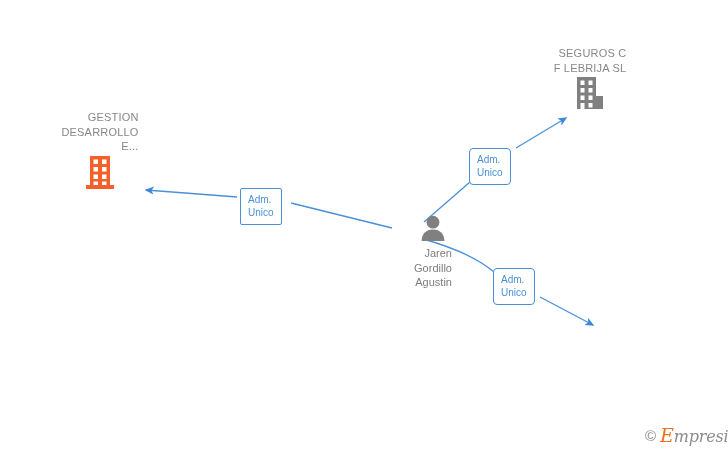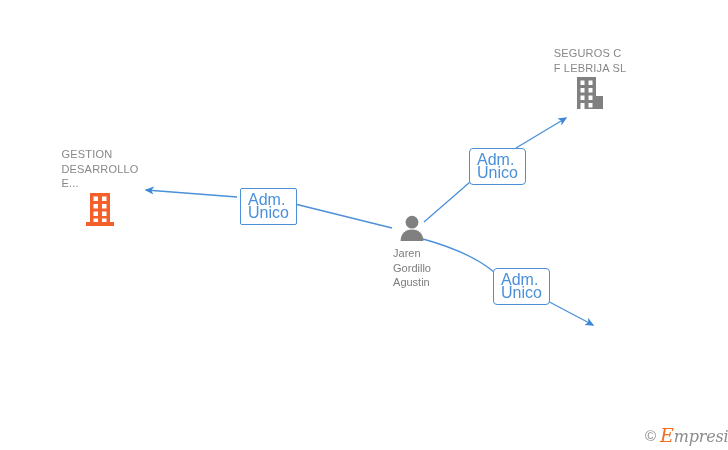--- a/index.html
+++ b/index.html
@@ -30,21 +30,21 @@
     display: flex;
     flex-direction: column;
     align-items: center;
     width: 160px;
     margin-left: -80px;
   }
   .node-label {
     font-size: 11px;
     line-height: 14.5px;
     color: #878787;
-    text-align: left;
+    text-align: right;
     letter-spacing: .2px;
     white-space: pre-line;
   }
   .node-label.person {
     color: #7d7d7d;
     letter-spacing: 0;
   }
   .node-icon {
     display: block;
   }
@@ -52,21 +52,21 @@
   .node-icon.above { margin-bottom: 1px; }
 
   
   .edge-label {
     position: absolute;
     box-sizing: border-box;
     border: 1px solid #4a90d9;
     border-radius: 4px;
     background: #ffffff;
     color: #4a90d9;
-    font-size: 16px;
+    font-size: 10px;
     line-height: 13px;
     padding: 4px 7px 5px 7px;
     text-align: left;
     white-space: pre-line;
   }
   .edge-label.sharp { border-radius: 2px; }
 
   
   #watermark {
     position: absolute;
@@ -124,21 +124,21 @@
 
   <div class="edge-label sharp" style="left:240px; top:188px;">Adm.
 Unico</div>
 
   <div class="edge-label" style="left:469px; top:148px;">Adm.
 Unico</div>
 
   <div class="edge-label" style="left:493px; top:268px;">Adm.
 Unico</div>
 
-  <div class="node" style="left:100px; top:110px;margin-top:37px;">
+  <div class="node" style="left:100px; top:110px;">
     <div class="node-label">GESTION
 DESARROLLO
 E...</div>
     <span class="node-icon below">
       <svg width="28" height="34" viewBox="0 0 28 34" xmlns="http://www.w3.org/2000/svg">
         <rect x="4" y="0" width="20" height="29" fill="#f4602a"></rect>
         <rect x="0" y="29" width="28" height="4" fill="#f4602a"></rect>
         <rect x="7.5" y="3.5" width="4.5" height="4.5" fill="#ffffff"></rect>
         <rect x="16" y="3.5" width="4.5" height="4.5" fill="#ffffff"></rect>
         <rect x="7.5" y="11" width="4.5" height="4.5" fill="#ffffff"></rect>
@@ -163,21 +163,21 @@
         <rect x="5.5" y="11" width="4" height="4.5" fill="#ffffff"></rect>
         <rect x="13.5" y="11" width="4" height="4.5" fill="#ffffff"></rect>
         <rect x="5.5" y="18.5" width="4" height="4.5" fill="#ffffff"></rect>
         <rect x="13.5" y="18.5" width="4" height="4.5" fill="#ffffff"></rect>
         <rect x="5.5" y="26" width="4" height="6" fill="#ffffff"></rect>
         <rect x="13.5" y="26" width="4" height="4.5" fill="#ffffff"></rect>
       </svg>
     </span>
   </div>
 
-  <div class="node" style="left:412px; top:215px;">
+  <div class="node" style="left:433px; top:215px;">
     <span class="node-icon above">
       <svg width="26" height="26" viewBox="0 0 26 26" xmlns="http://www.w3.org/2000/svg">
         <circle cx="13" cy="7.2" r="6.4" fill="#808080"></circle>
         <path d="M 13 14.4 C 5.6 14.4 1.6 19.2 1.6 26 L 24.4 26 C 24.4 19.2 20.4 14.4 13 14.4 Z" fill="#808080"></path>
       </svg>
     </span>
     <div class="node-label person">Jaren
 Gordillo
 Agustin</div>
   </div>

